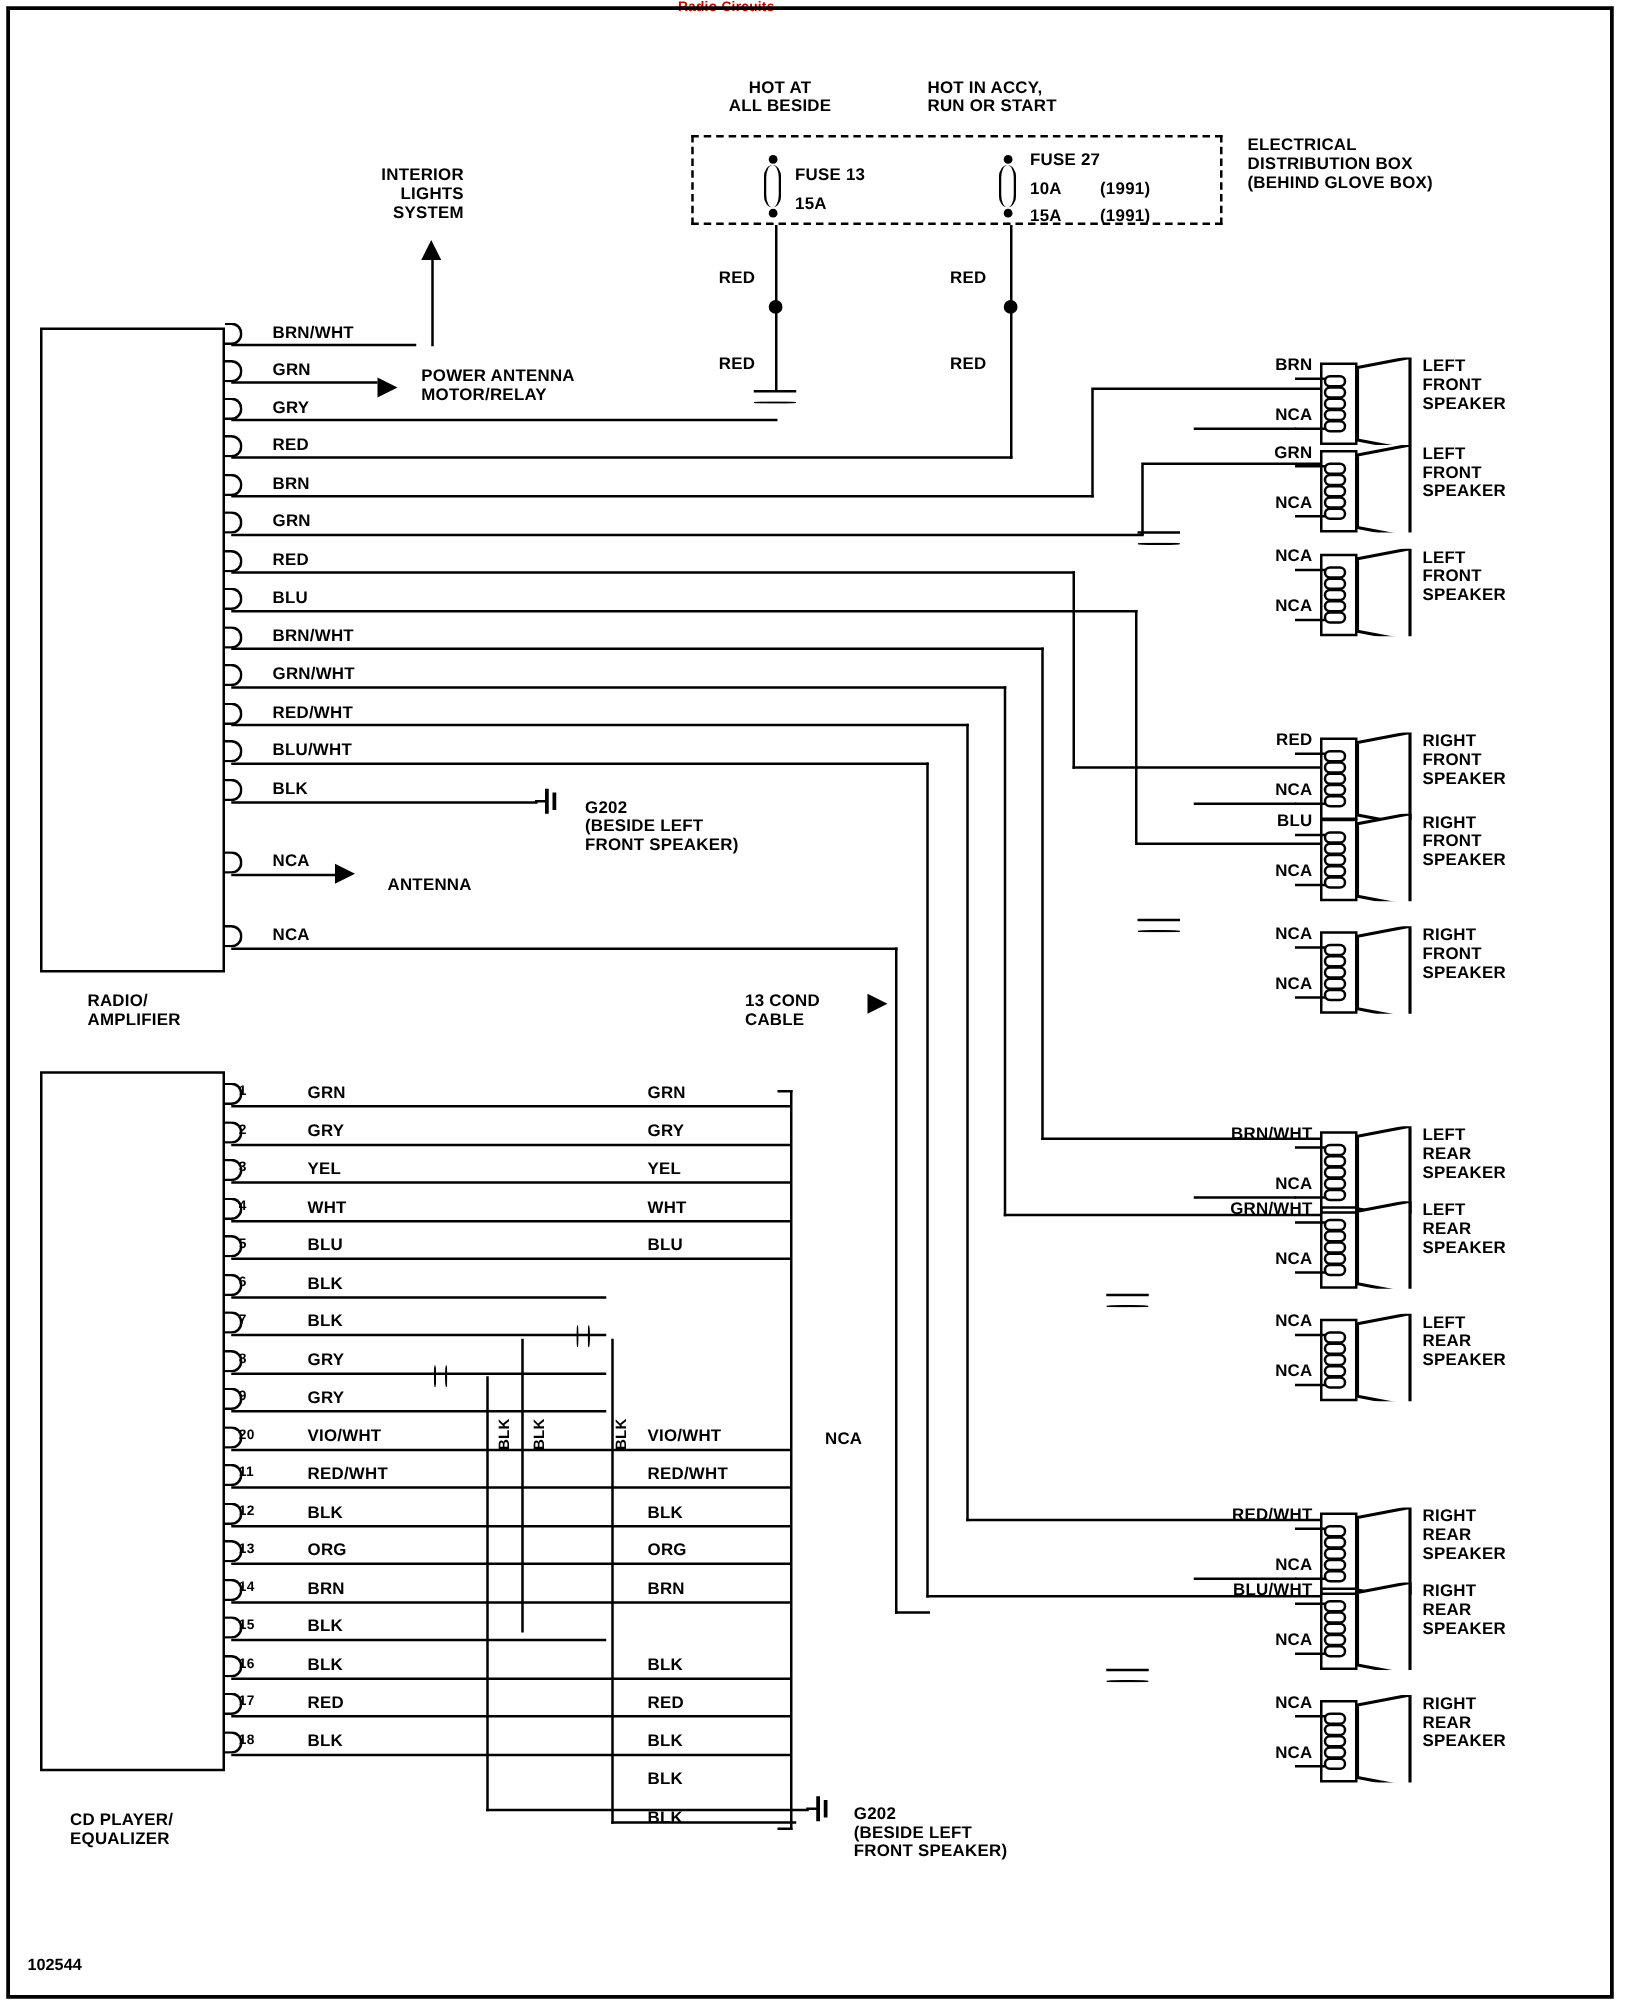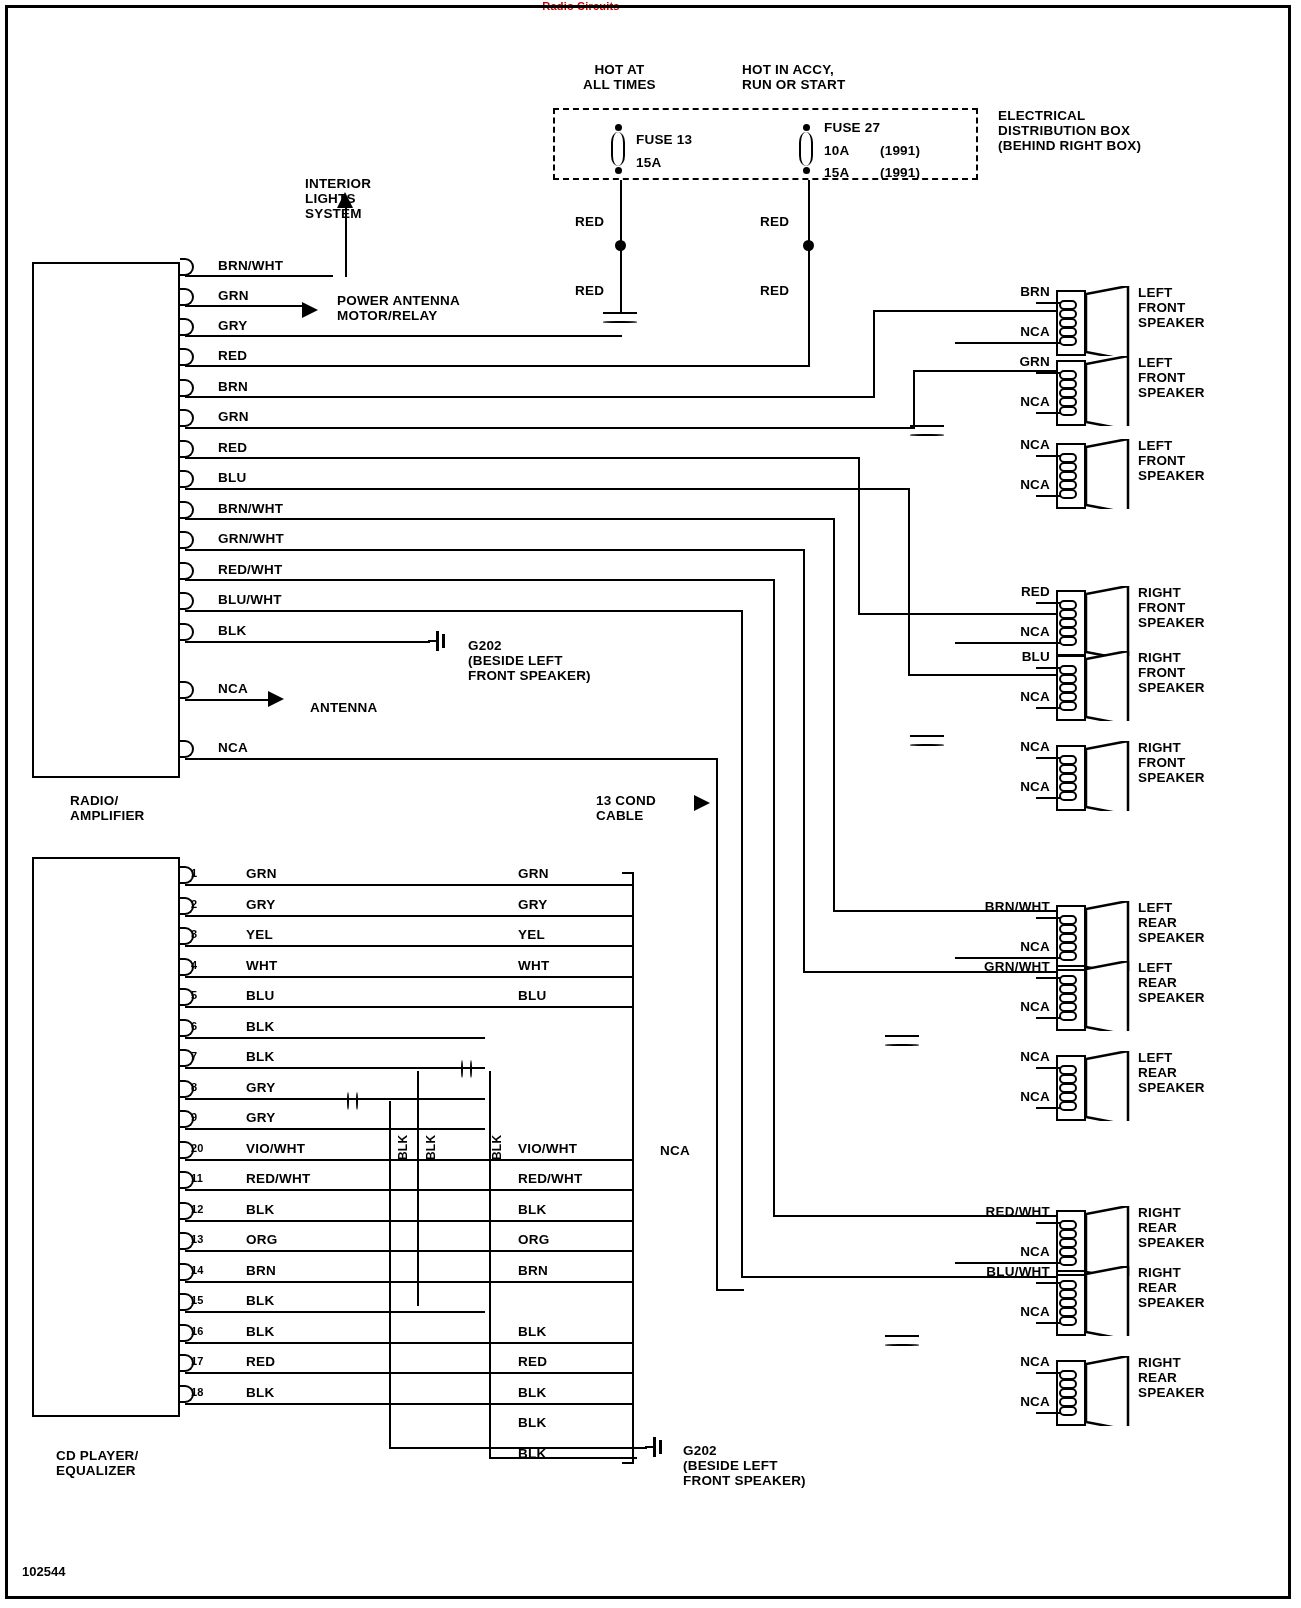--- a/index.html
+++ b/index.html
@@ -39,28 +39,28 @@
 </style>
 </head>
 <body>
 
 <div id="page">
 
   <div class="title">Radio Circuits</div>
   <div class="frame"></div>
 
   <div class="lbl" style="left:583px;top:62px;text-align:center;">HOT AT
-ALL TIMES</div>
+ALL BESIDE</div>
   <div class="lbl" style="left:742px;top:62px;">HOT IN ACCY,
 RUN OR START</div>
 
   <div class="dash" style="left:553px;top:108px;width:425px;height:72px;"></div>
   <div class="lbl" style="left:998px;top:108px;">ELECTRICAL
 DISTRIBUTION BOX
-(BEHIND RIGHT BOX)</div>
+(BEHIND GLOVE BOX)</div>
 
   <div class="dotsm" style="left:615px;top:124px;"></div>
   <div class="fuse" style="left:611px;top:126px;">
       <div class="zz"></div>
     </div>
   <div class="dotsm" style="left:615px;top:167px;"></div>
   <div class="lbl" style="left:636px;top:132px;">FUSE 13</div>
   <div class="lbl" style="left:636px;top:155px;">15A</div>
 
   <div class="dotsm" style="left:803px;top:124px;"></div>
@@ -177,21 +177,21 @@
   <div class="lbl" style="left:310px;top:700px;">ANTENNA</div>
 
   <div class="pin" style="left:180px;top:740px;"></div>
   <div class="lbl" style="left:218px;top:740px;">NCA</div>
   <div class="h" style="left:185px;top:758px;width:533px;"></div>
   <div class="v" style="left:716px;top:758px;height:533px;"></div>
   <div class="h" style="left:716px;top:1289px;width:28px;"></div>
 
   <div class="v" style="left:345px;top:203px;height:74px;"></div>
   <div class="arrow-u" style="left:337px;top:192px;"></div>
-  <div class="lbl" style="left:305px;top:132px;text-align:left;margin-top:44px;">INTERIOR
+  <div class="lbl" style="left:305px;top:132px;text-align:right;">INTERIOR
 LIGHTS
 SYSTEM</div>
 
   <div class="arrow-r" style="left:302px;top:302px;"></div>
   <div class="lbl" style="left:337px;top:293px;">POWER ANTENNA
 MOTOR/RELAY</div>
 
   <div class="lbl" style="left:596px;top:793px;">13 COND
 CABLE</div>
   <div class="arrow-r" style="left:694px;top:795px;"></div>

